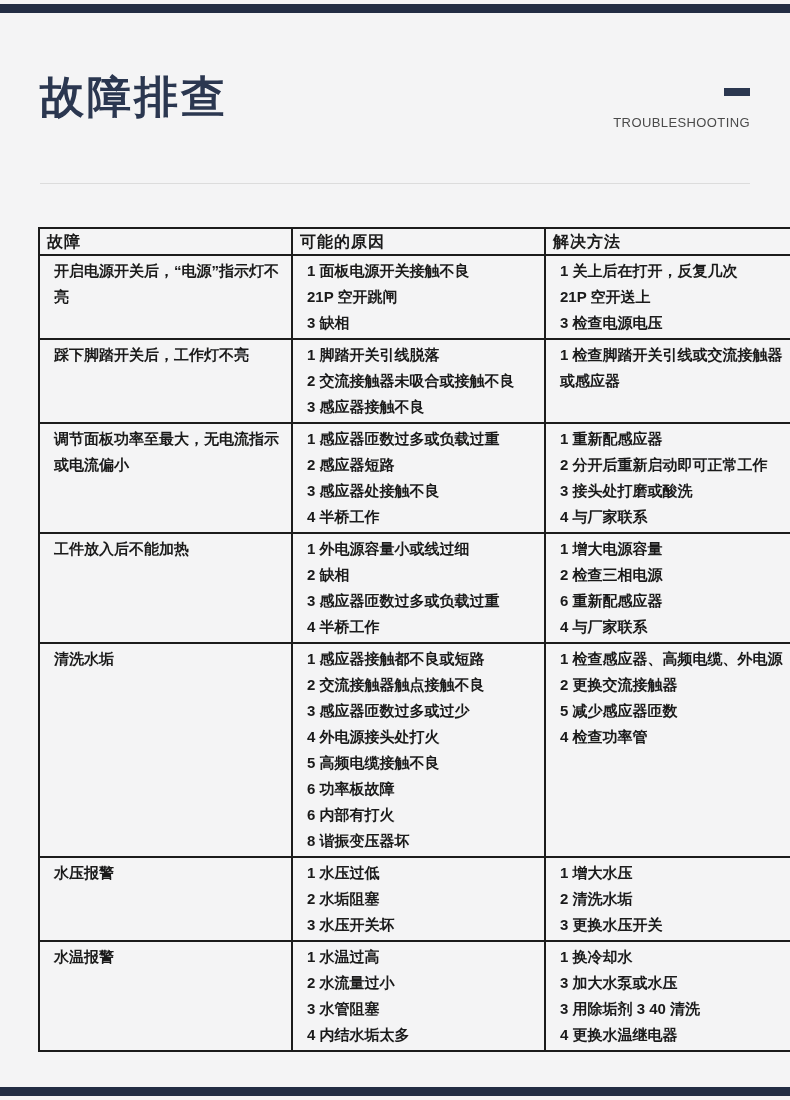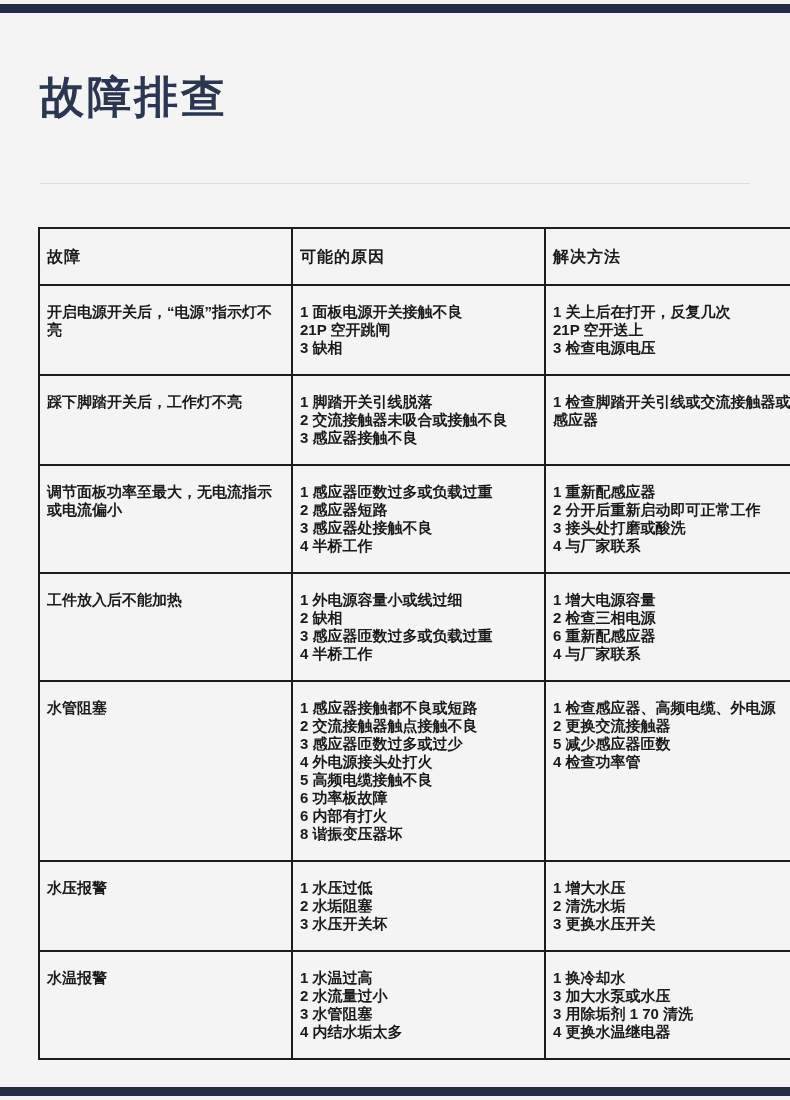--- a/index.html
+++ b/index.html
@@ -28,39 +28,43 @@
   .divider{position:absolute;top:183px;left:40px;right:40px;border-top:1px solid #dcdcdc;}
 
   table.ts{
     position:absolute;top:227px;left:38px;width:712px;
     border-collapse:collapse;table-layout:fixed;
     background:transparent;
   }
   .ts th,.ts td{
     border:2px solid #1c1c1c;
     vertical-align:top;text-align:left;
-    padding:17px 7px;
+    padding:2px 7px;
   }
   .ts th{
     font-size:16px;font-weight:bold;line-height:21px;height:21px;
     letter-spacing:1px;
   }
   .ts td{font-size:15px;font-weight:bold;}
-  .cell-line,.fault-text{line-height:18px;}
+  .cell-line,.fault-text{line-height:26px;margin-left:7px;}
   .col-fault{width:237px;}
   .col-cause{width:237px;}
   .col-fix{width:238px;}
 </style>
 </head>
 <body>
 
 <div class="edge-bar top"></div>
 
 <div class="page-header">
   <h1 class="page-title">故障排查</h1>
+  <div class="header-right">
+    <span class="dash"></span>
+    <div class="subtitle">TROUBLESHOOTING</div>
+  </div>
 </div>
 <div class="divider"></div>
 
 <table class="ts">
   <thead>
     <tr>
       <th class="col-fault">故障</th>
       <th class="col-cause">可能的原因</th>
       <th class="col-fix">解决方法</th>
     </tr>
@@ -123,21 +127,21 @@
         </td>
         <td class="col-fix">
           <div class="cell-line">1 增大电源容量</div>
           <div class="cell-line">2 检查三相电源</div>
           <div class="cell-line">6 重新配感应器</div>
           <div class="cell-line">4 与厂家联系</div>
         </td>
       </tr>
       <tr>
         <td class="col-fault">
-          <div class="fault-text">水管阻塞</div>
+          <div class="fault-text">清洗水垢</div>
         </td>
         <td class="col-cause">
           <div class="cell-line">1 感应器接触都不良或短路</div>
           <div class="cell-line">2 交流接触器触点接触不良</div>
           <div class="cell-line">3 感应器匝数过多或过少</div>
           <div class="cell-line">4 外电源接头处打火</div>
           <div class="cell-line">5 高频电缆接触不良</div>
           <div class="cell-line">6 功率板故障</div>
           <div class="cell-line">6 内部有打火</div>
           <div class="cell-line">8 谐振变压器坏</div>
@@ -170,20 +174,20 @@
         </td>
         <td class="col-cause">
           <div class="cell-line">1 水温过高</div>
           <div class="cell-line">2 水流量过小</div>
           <div class="cell-line">3 水管阻塞</div>
           <div class="cell-line">4 内结水垢太多</div>
         </td>
         <td class="col-fix">
           <div class="cell-line">1 换冷却水</div>
           <div class="cell-line">3 加大水泵或水压</div>
-          <div class="cell-line">3 用除垢剂 1 70 清洗</div>
+          <div class="cell-line">3 用除垢剂 3 40 清洗</div>
           <div class="cell-line">4 更换水温继电器</div>
         </td>
       </tr>
     </tbody>
 </table>
 
 <div class="edge-bar bottom"></div>
 
 </body></html>

